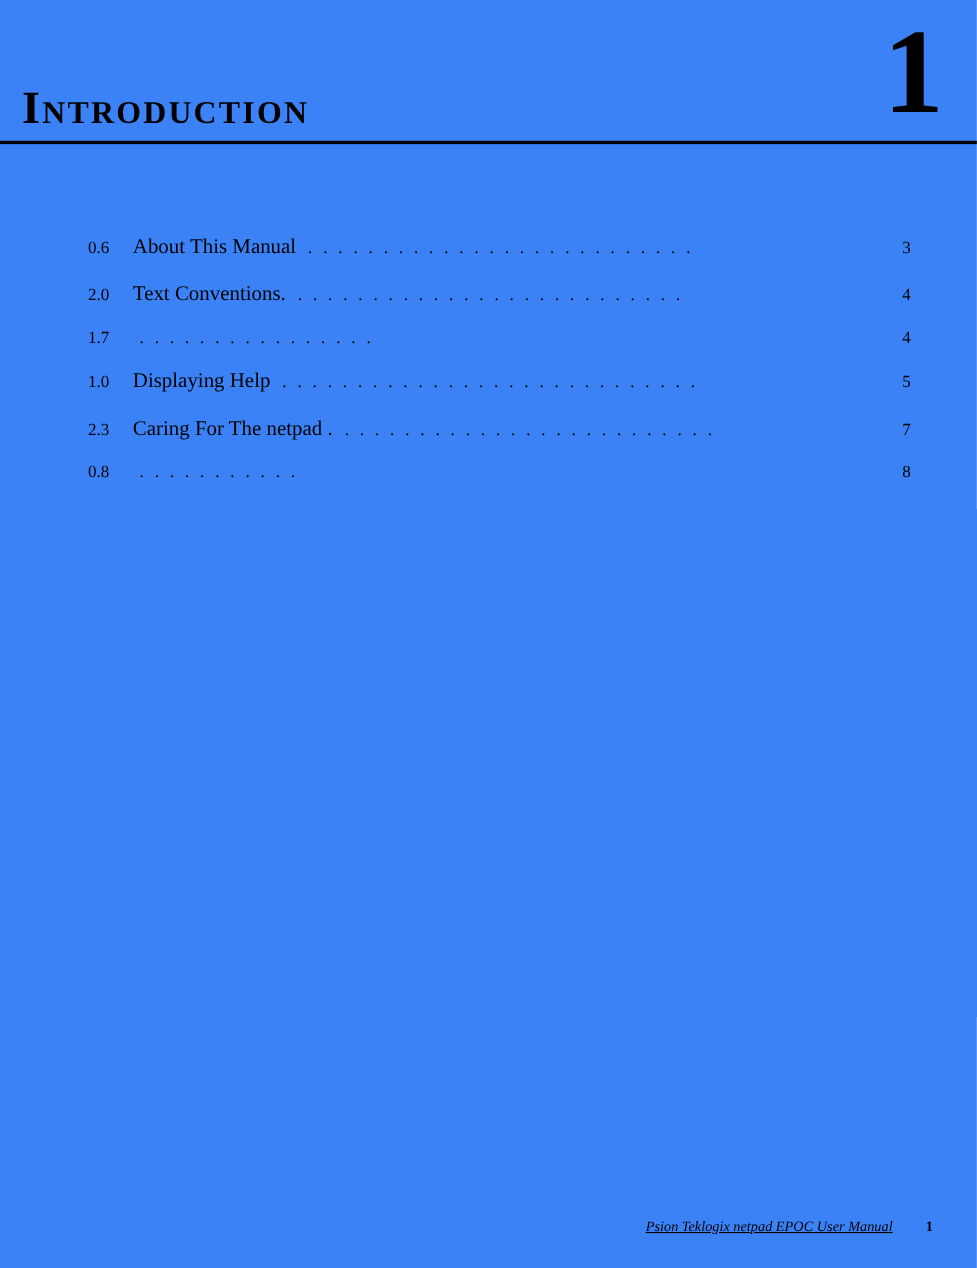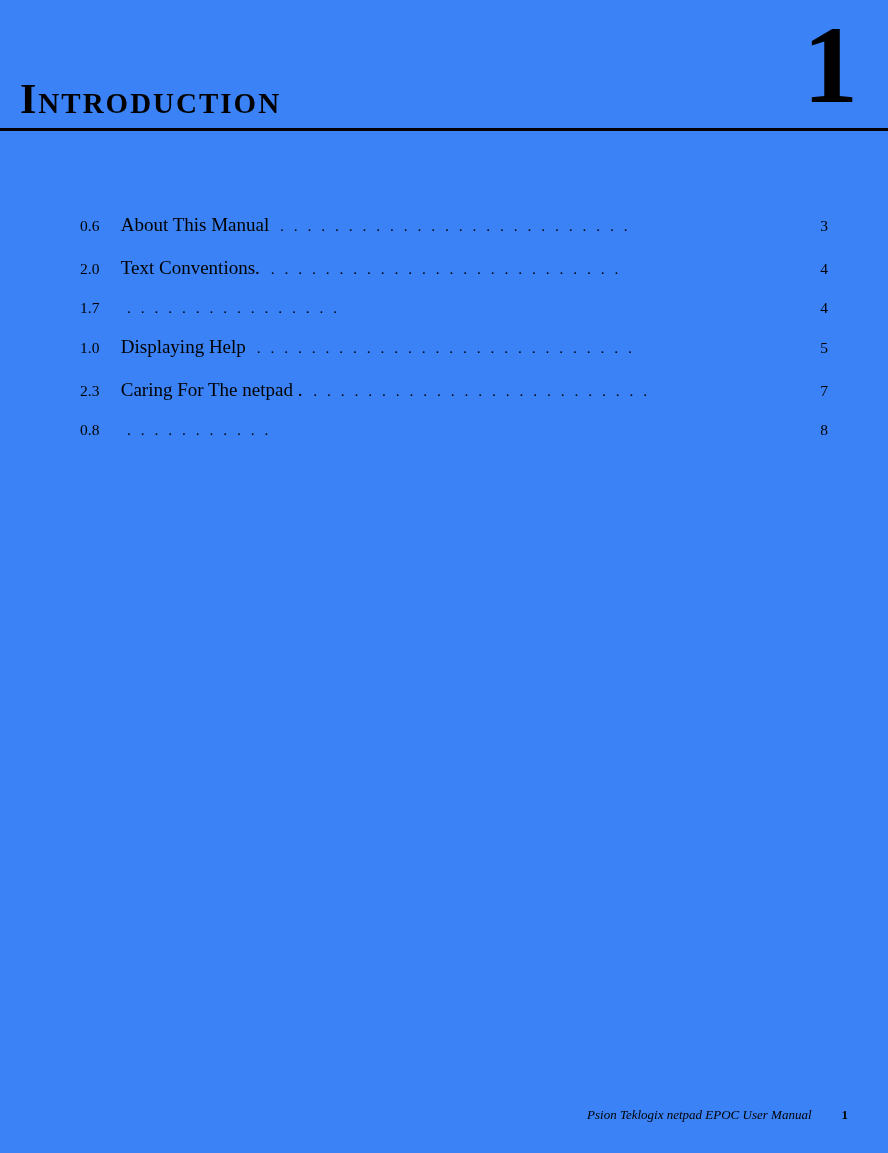--- a/index.html
+++ b/index.html
@@ -125,20 +125,21 @@
       padding: 0 40px;
       font-size: 13px;
       font-family: 'Times New Roman', Times, serif;
       font-style: italic;
     }
 
     .footer-title {
       font-style: italic;
       font-size: 13px;
       font-family: 'Times New Roman', Times, serif;
+      text-decoration: underline;
     }
 
     .footer-page-num {
       font-style: normal;
       font-size: 13px;
       font-family: 'Times New Roman', Times, serif;
       font-weight: bold;
       margin-left: 30px;
     }
   </style>

